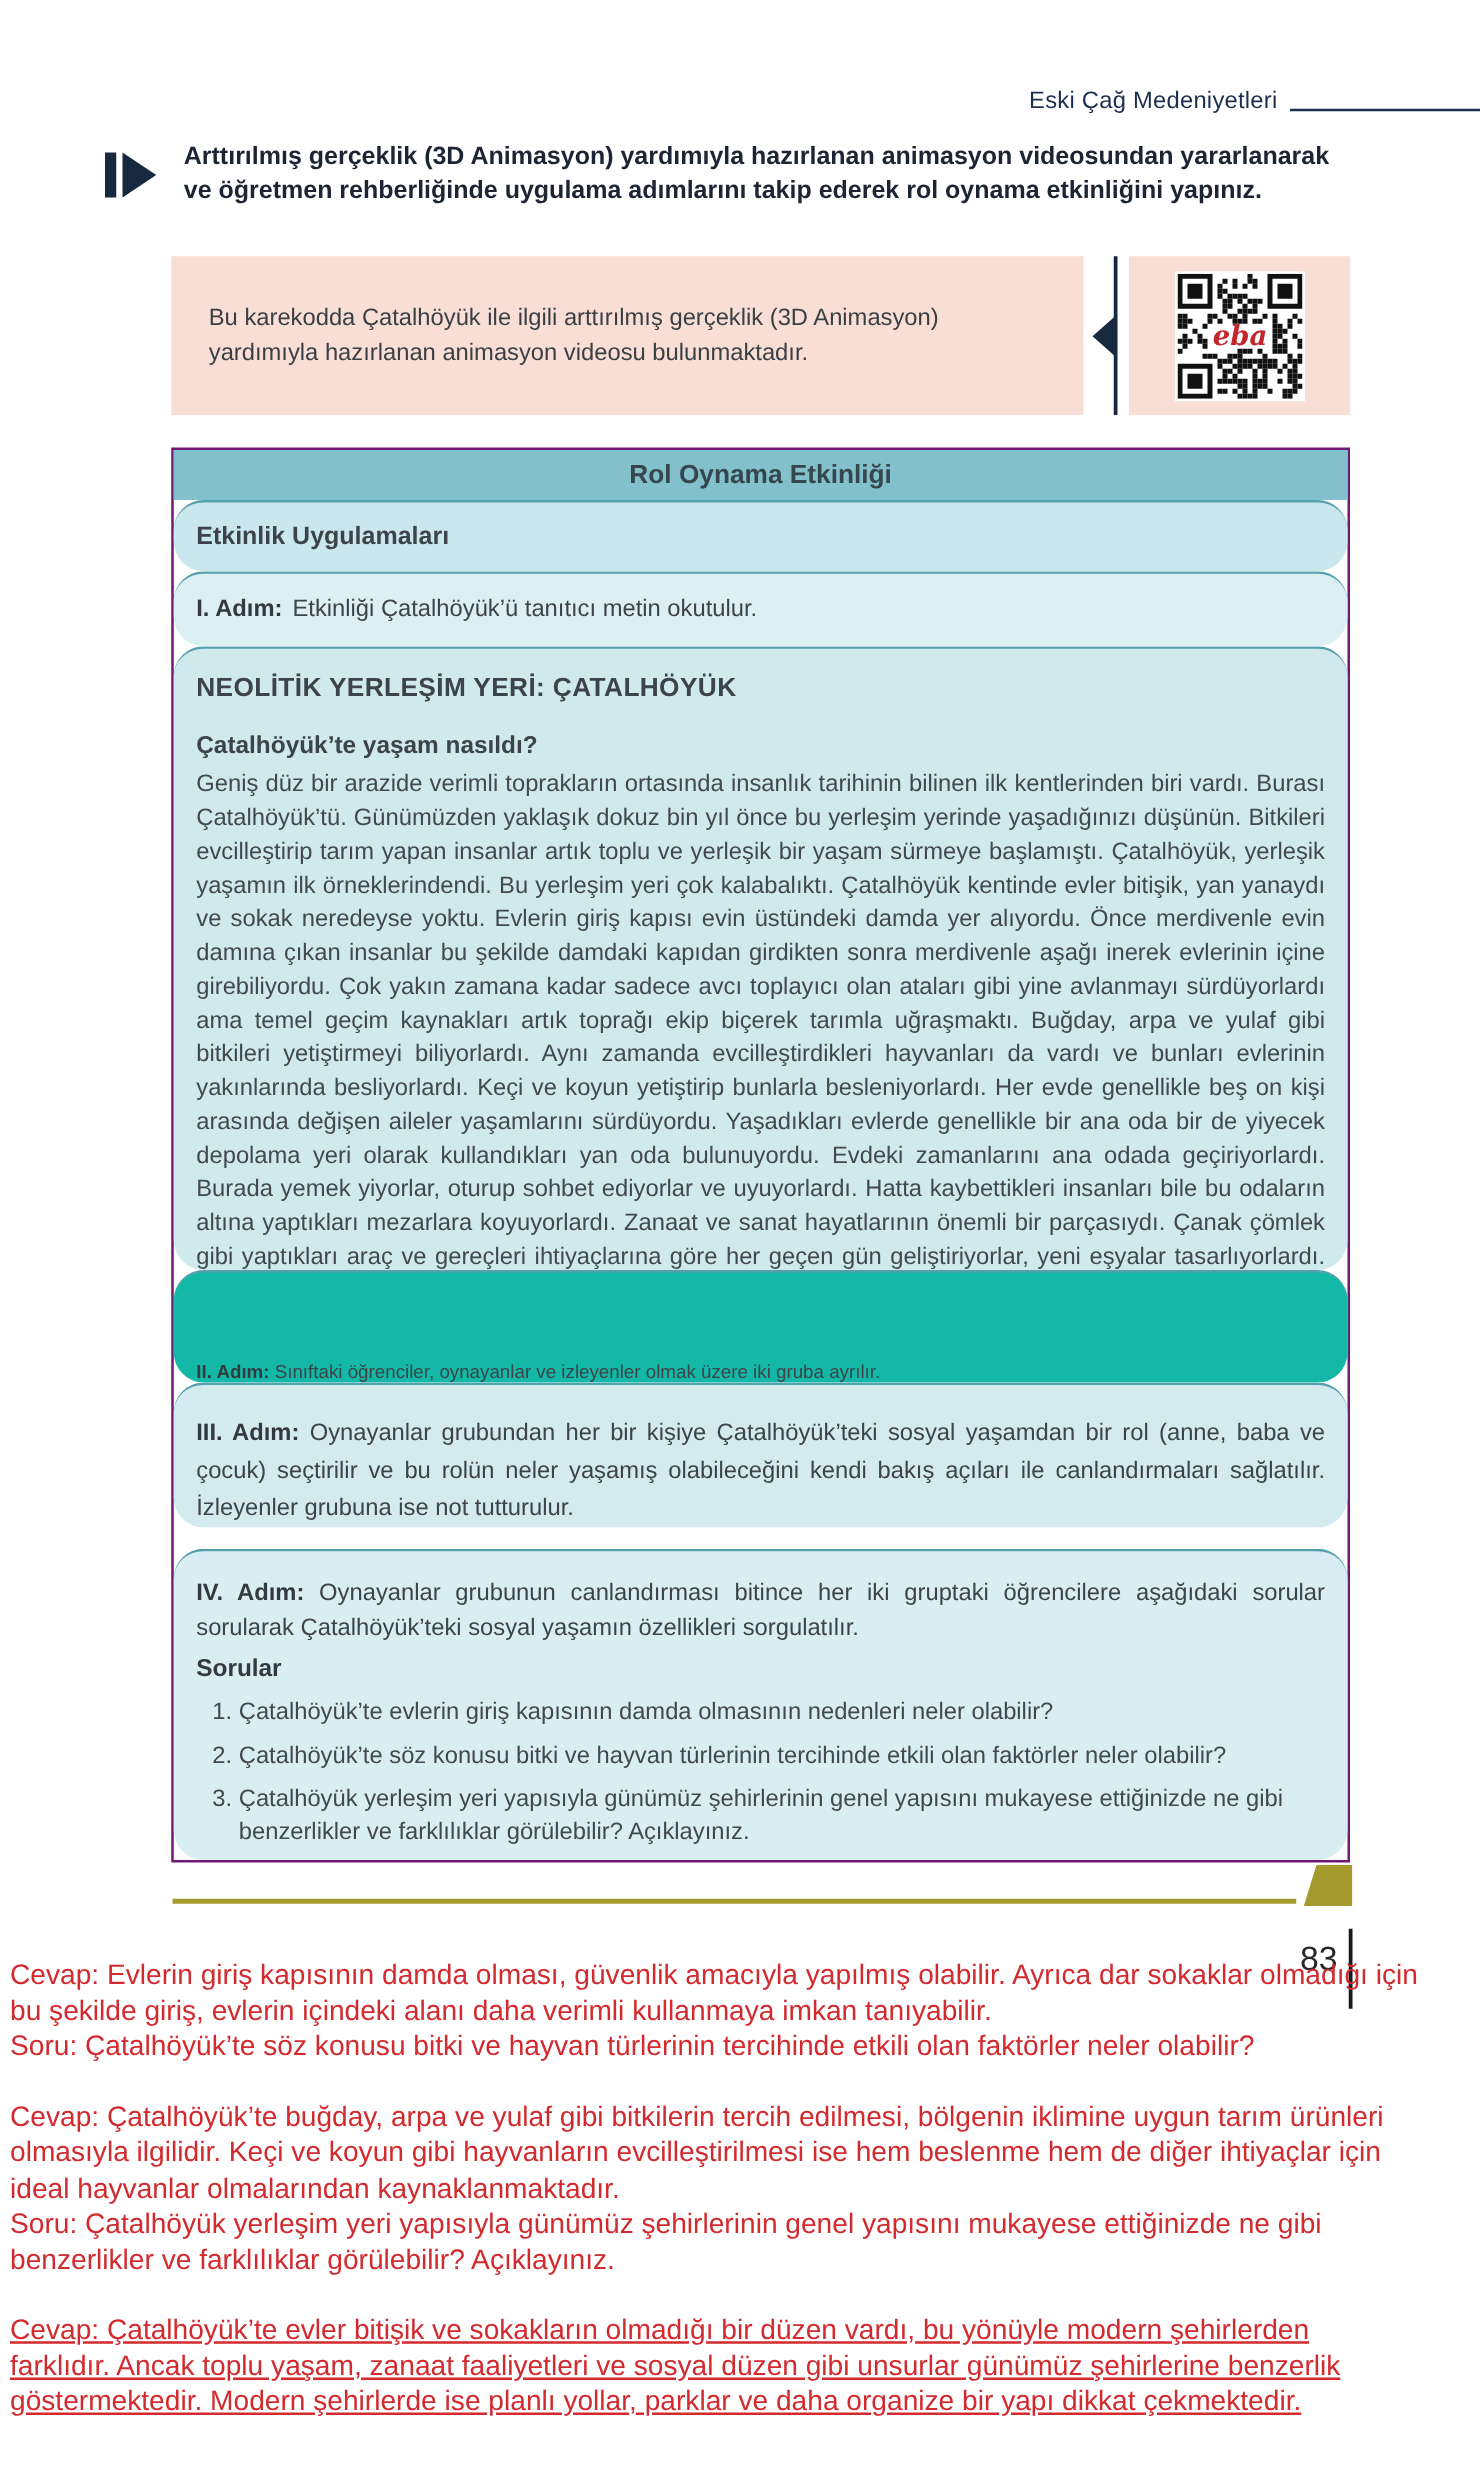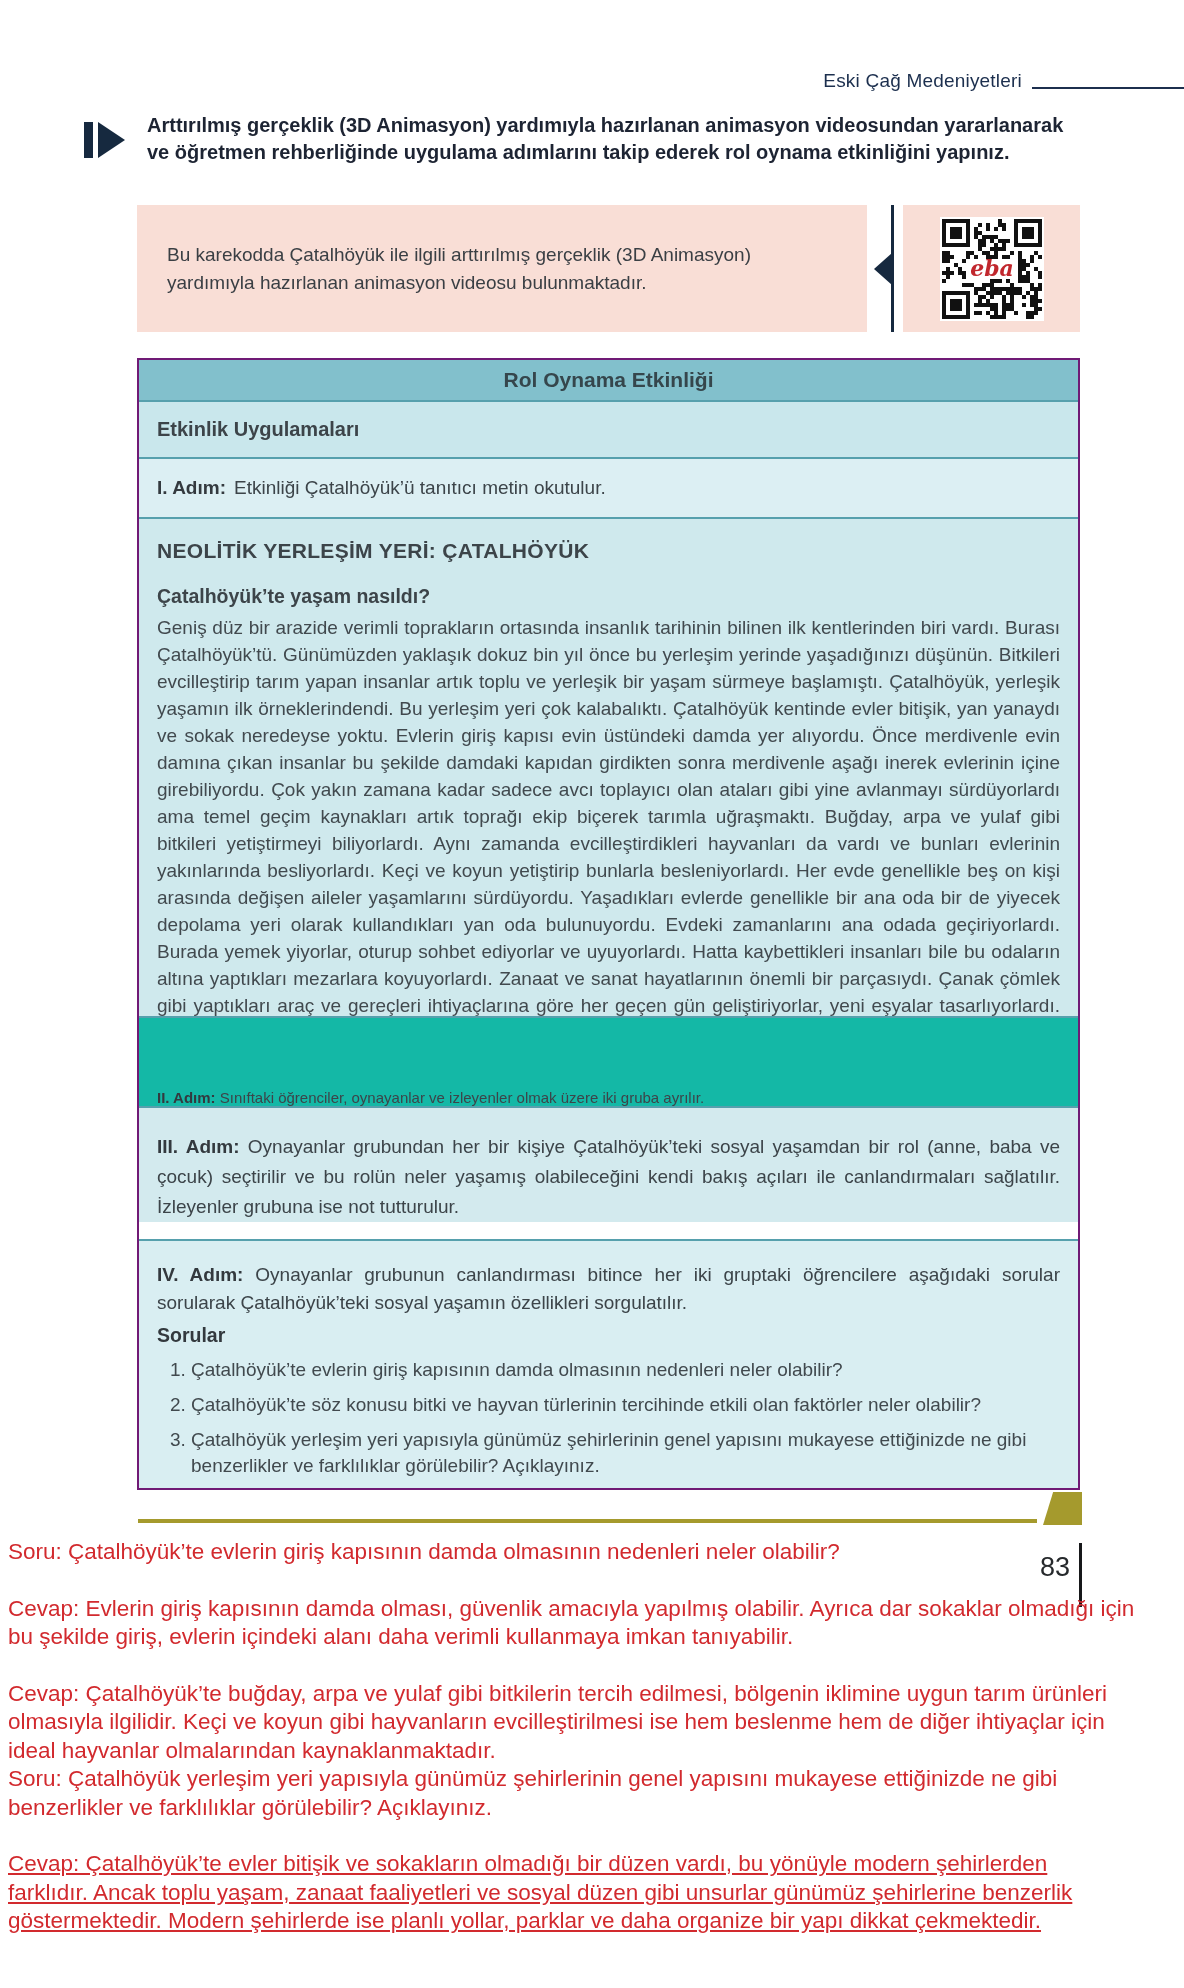--- a/index.html
+++ b/index.html
@@ -65,21 +65,21 @@
   
   .activity {
     position:absolute; top:358px; left:137px; width:943px; height:1132px;
     border:2px solid #701a75; display:flex; flex-direction:column;
   }
   .act-header {
     height:40px; flex:0 0 40px; background:#82c0cc;
     display:flex; align-items:center; justify-content:center;
     font-size:21px; font-weight:bold; color:#35464c;
   }
-  .row { border-top:2px solid #56a0ad; padding:0 18px; }
+  .row { border-top:2px solid #56a0ad; padding:0 18px;border-radius:24px; }
   .row-etkinlik {
     flex:0 0 57px; background:#c9e7ec; display:flex; align-items:center;
     font-size:20px; font-weight:bold; color:#3c4449;
   }
   .row-step1 {
     flex:0 0 60px; background:#dceff3; display:flex; align-items:center; font-size:19px;
   }
   .step-label { font-weight:bold; color:#33393e; margin-right:8px; white-space:nowrap; }
   .row-reading { flex:1 1 auto; background:#cfe9ed; padding:20px 18px 12px 18px; overflow:hidden; }
   .read-title { font-size:21px; font-weight:bold; color:#3c4449; letter-spacing:.3px; }
@@ -374,18 +374,18 @@
   </div>
 </div>
 
 <div class="olive-rule"></div>
 <div class="olive-pencil"></div>
 
 <div class="pageno">83</div>
 <div class="pageno-bar"></div>
 
 <div class="annots">
-  <div class="ann soru">Soru: Çatalhöyük’te evlerin giriş kapısının damda olmasının nedenleri neler olabilir?</div>
   <div class="ann cevap">Cevap: Evlerin giriş kapısının damda olması, güvenlik amacıyla yapılmış olabilir. Ayrıca dar sokaklar olmadığı için bu şekilde giriş, evlerin içindeki alanı daha verimli kullanmaya imkan tanıyabilir.</div>
+  <div class="ann soru">Soru: Çatalhöyük’te söz konusu bitki ve hayvan türlerinin tercihinde etkili olan faktörler neler olabilir?</div>
   <div class="ann cevap">Cevap: Çatalhöyük’te buğday, arpa ve yulaf gibi bitkilerin tercih edilmesi, bölgenin iklimine uygun tarım ürünleri olmasıyla ilgilidir. Keçi ve koyun gibi hayvanların evcilleştirilmesi ise hem beslenme hem de diğer ihtiyaçlar için ideal hayvanlar olmalarından kaynaklanmaktadır.</div>
   <div class="ann soru">Soru: Çatalhöyük yerleşim yeri yapısıyla günümüz şehirlerinin genel yapısını mukayese ettiğinizde ne gibi benzerlikler ve farklılıklar görülebilir? Açıklayınız.</div>
   <div class="ann cevap ann-last">Cevap: Çatalhöyük’te evler bitişik ve sokakların olmadığı bir düzen vardı, bu yönüyle modern şehirlerden farklıdır. Ancak toplu yaşam, zanaat faaliyetleri ve sosyal düzen gibi unsurlar günümüz şehirlerine benzerlik göstermektedir. Modern şehirlerde ise planlı yollar, parklar ve daha organize bir yapı dikkat çekmektedir.</div>
 </div>
 
 </body></html>

